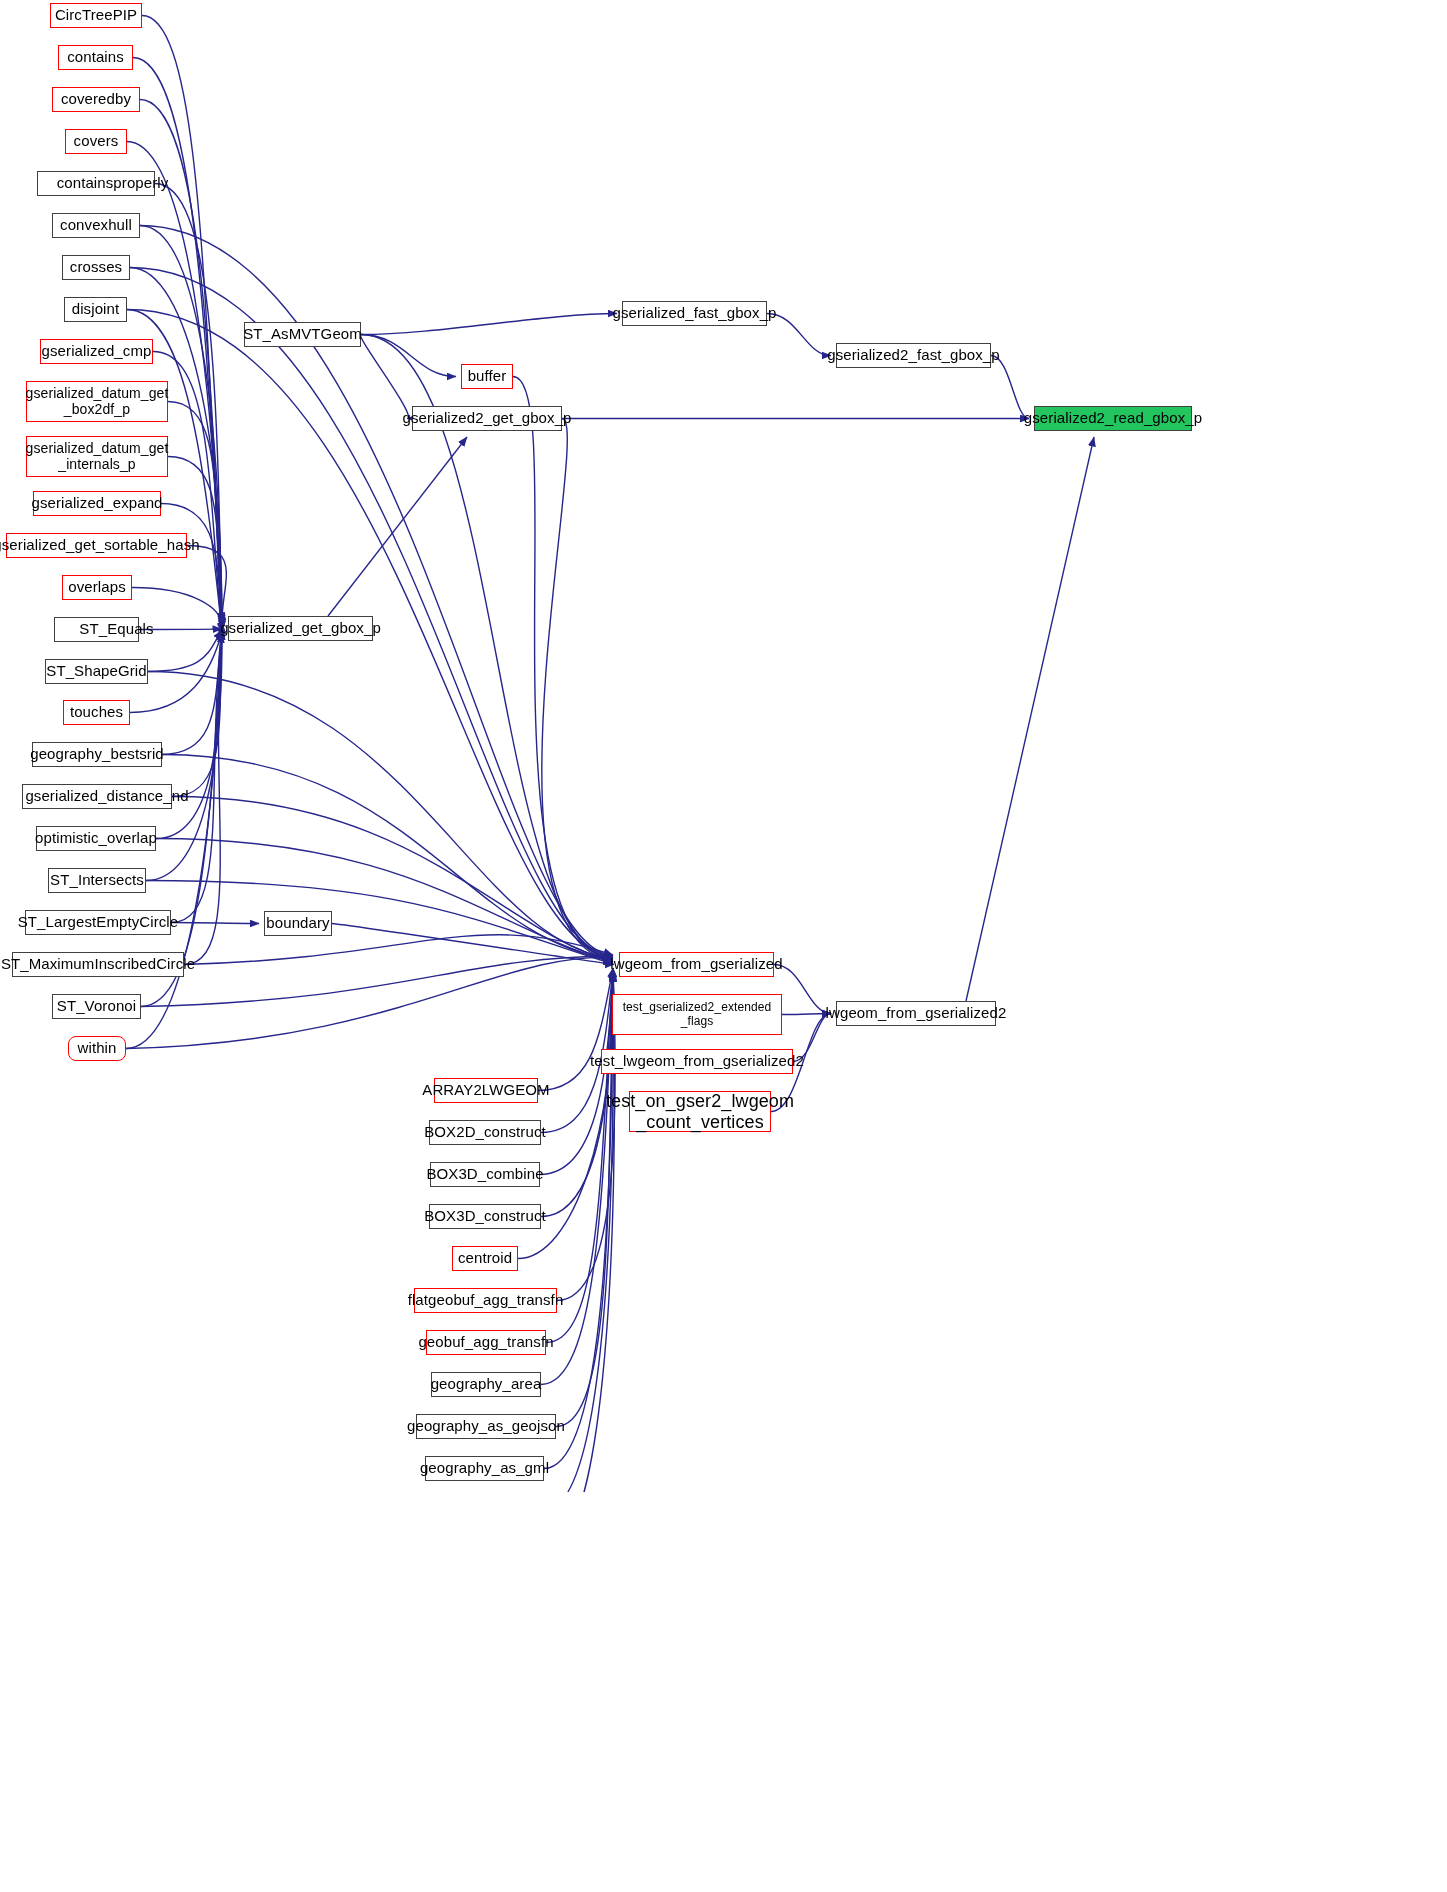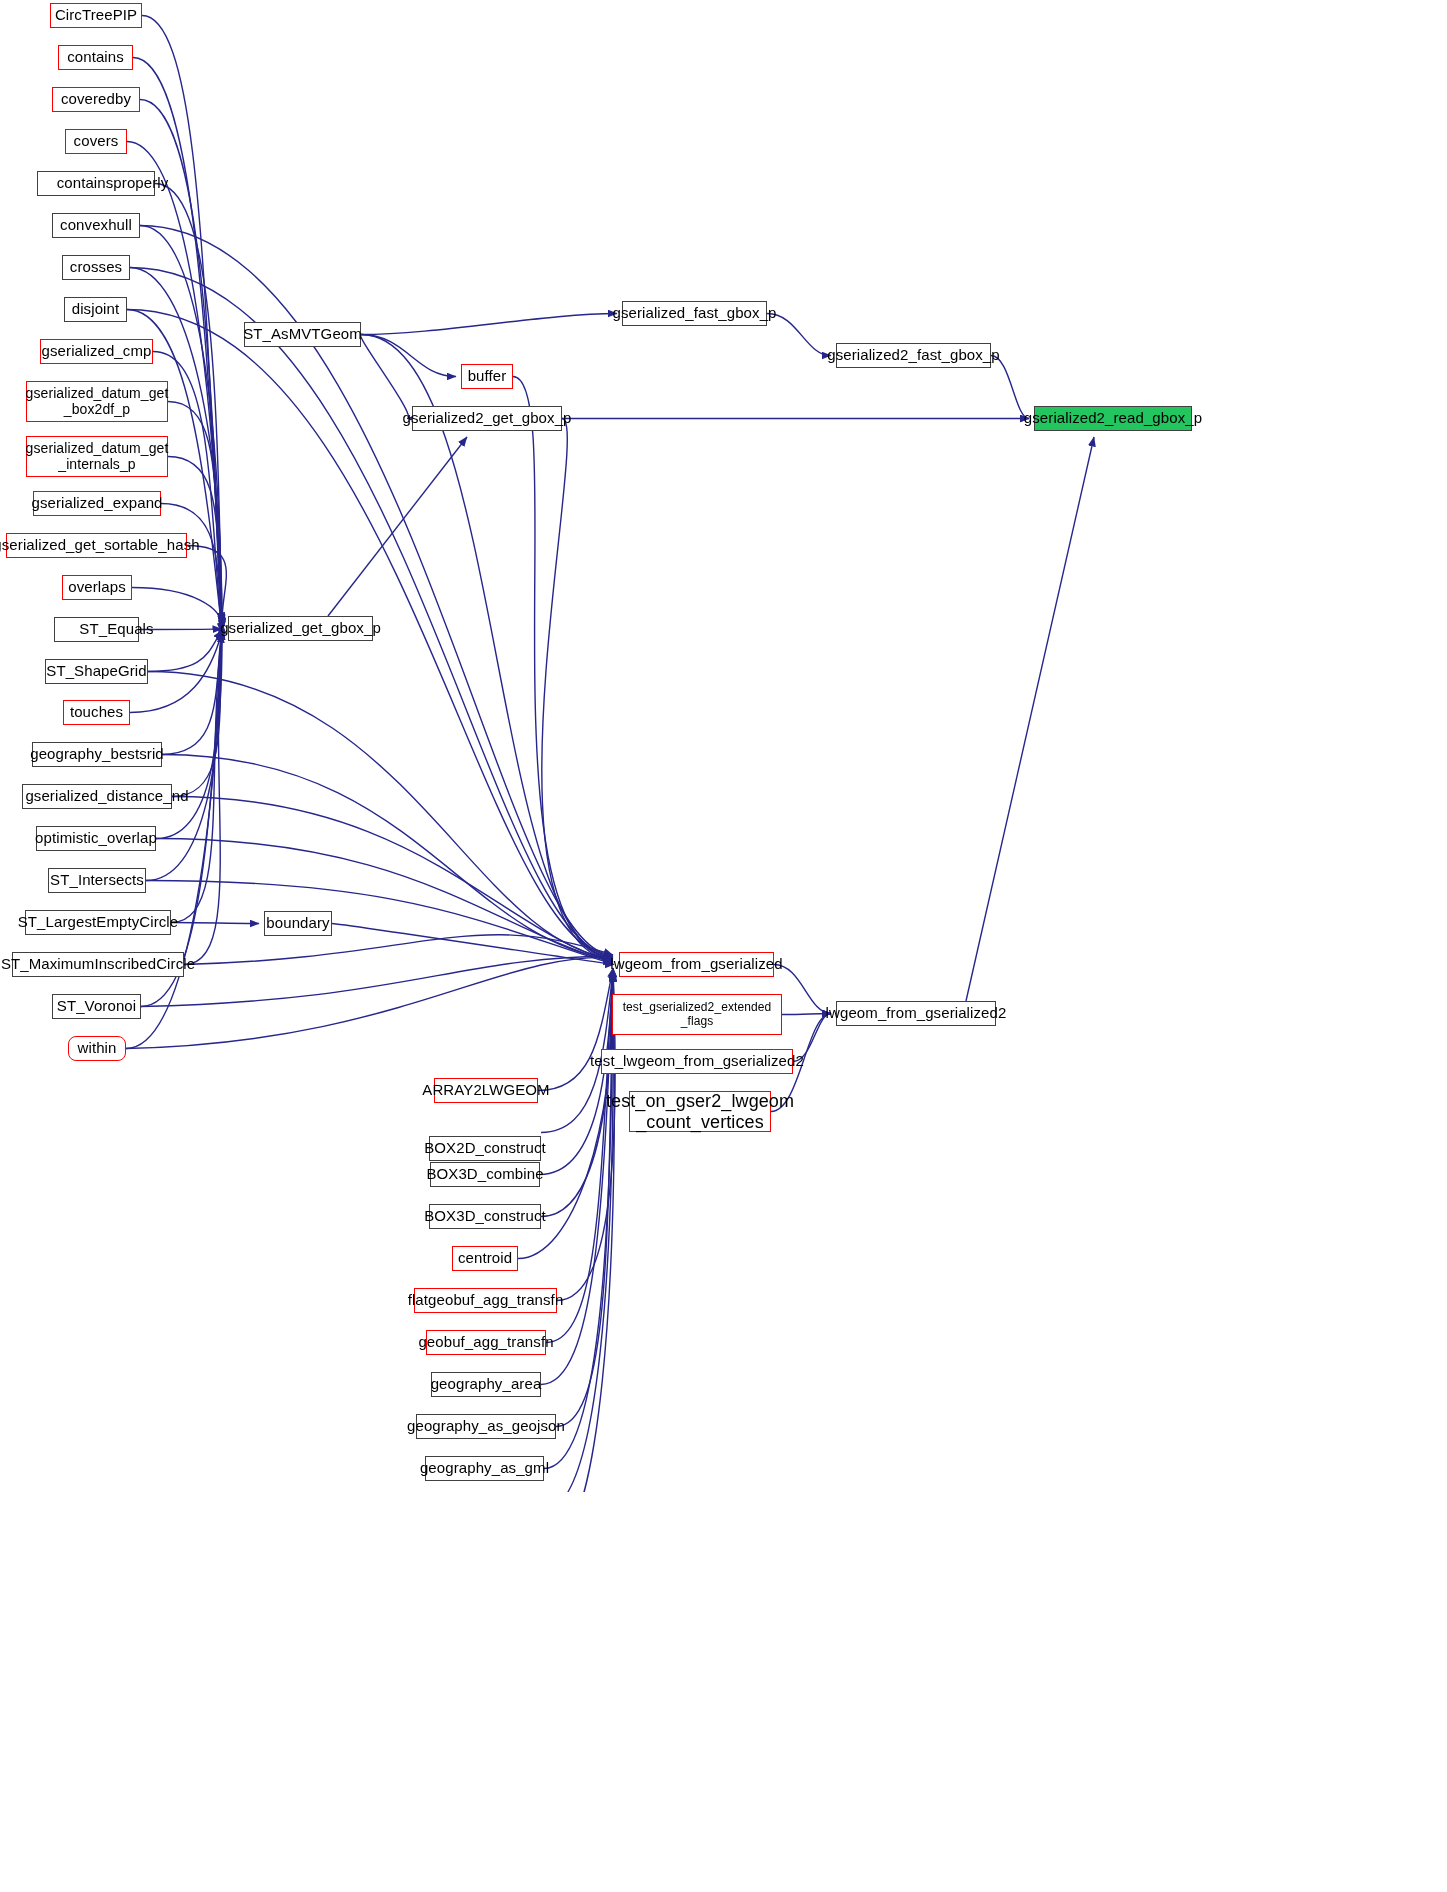--- a/index.html
+++ b/index.html
@@ -140,21 +140,21 @@
       <div class="node" style="left: 622px; top: 301px; width: 145px; height: 25px;">gserialized_fast_gbox_p</div>
       <div class="node" style="left: 836px; top: 343px; width: 155px; height: 25px;">gserialized2_fast_gbox_p</div>
       <div class="node hi" style="left: 1034px; top: 406px; width: 158px; height: 25px;">gserialized2_read_gbox_p</div>
       <div class="node" style="left: 836px; top: 1001px; width: 160px; height: 25px;">lwgeom_from_gserialized2</div>
       <div class="node red" style="left: 612px; top: 994px; width: 170px; height: 41px; font-size: 12px;">test_gserialized2_extended
 _flags</div>
       <div class="node red" style="left: 601px; top: 1049px; width: 192px; height: 25px;">test_lwgeom_from_gserialized2</div>
       <div class="node red" style="left: 629px; top: 1091px; width: 142px; height: 41px; font-size: 18px;">test_on_gser2_lwgeom
 _count_vertices</div>
       <div class="node red" style="left: 434px; top: 1078px; width: 104px; height: 25px;">ARRAY2LWGEOM</div>
-      <div class="node" style="left: 429px; top: 1120px; width: 112px; height: 25px; margin-top: 16px;">BOX2D_construct</div>
+      <div class="node" style="left: 429px; top: 1120px; width: 112px; height: 25px;">BOX2D_construct</div>
       <div class="node" style="left: 430px; top: 1162px; width: 110px; height: 25px;">BOX3D_combine</div>
       <div class="node" style="left: 429px; top: 1204px; width: 112px; height: 25px;">BOX3D_construct</div>
       <div class="node red" style="left: 452px; top: 1246px; width: 66px; height: 25px;">centroid</div>
       <div class="node red" style="left: 414px; top: 1288px; width: 143px; height: 25px;">flatgeobuf_agg_transfn</div>
       <div class="node red" style="left: 426px; top: 1330px; width: 120px; height: 25px;">geobuf_agg_transfn</div>
       <div class="node" style="left: 431px; top: 1372px; width: 110px; height: 25px;">geography_area</div>
       <div class="node" style="left: 416px; top: 1414px; width: 140px; height: 25px;">geography_as_geojson</div>
       <div class="node" style="left: 425px; top: 1456px; width: 119px; height: 25px;">geography_as_gml</div>
       <div class="node" style="left: 425px; top: 1498px; width: 119px; height: 25px;">geography_as_kml</div>
       <div class="node" style="left: 424px; top: 1540px; width: 121px; height: 25px;">geography_as_svg</div>

